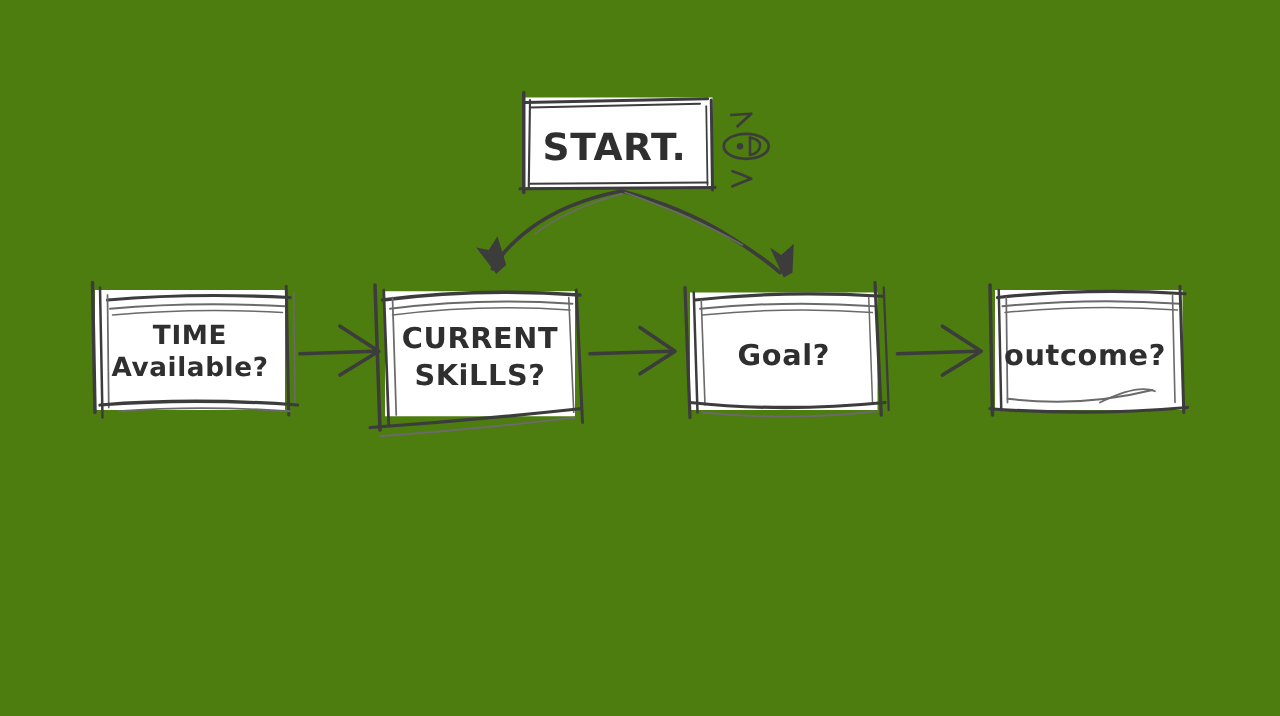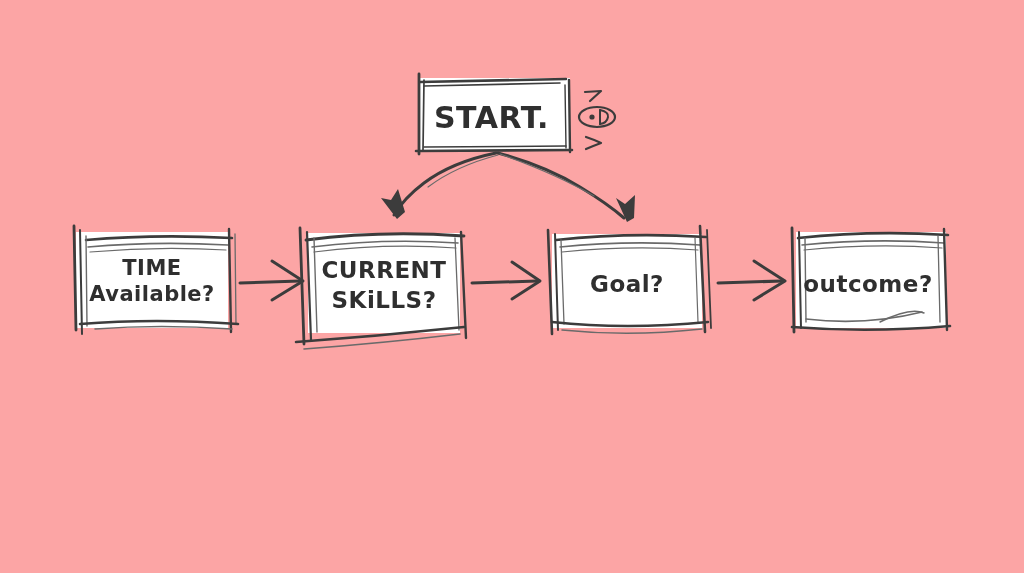--- a/index.html
+++ b/index.html
@@ -11,21 +11,21 @@
   body {
     width: 1024px;
     height: 573px;
     overflow: hidden;
     font-family: "DejaVu Sans", sans-serif;
   }
   #canvas-wrap {
     position: relative;
     width: 1024px;
     height: 573px;
-    background: #fca5a5;
+    background: #4d7c0f;
   }
   svg.board {
     position: absolute;
     left: 0;
     top: 0;
     width: 1024px;
     height: 573px;
     display: block;
   }
   

